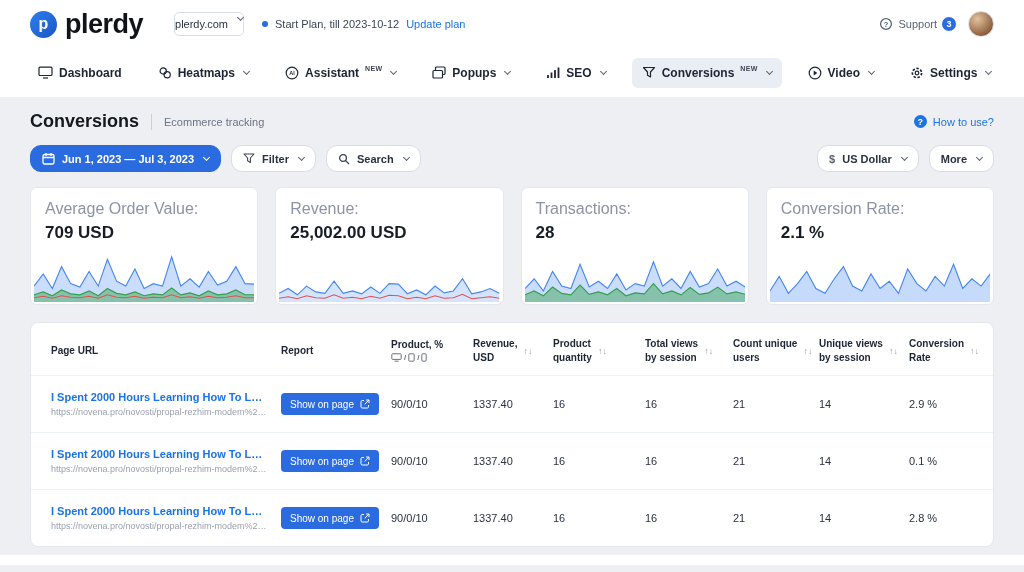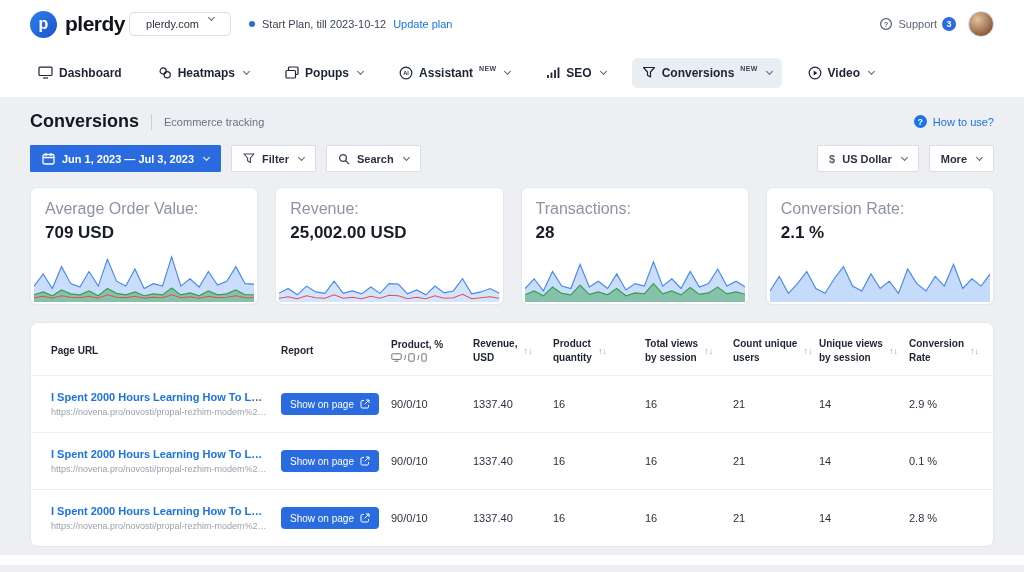--- a/index.html
+++ b/index.html
@@ -4,22 +4,22 @@
 <style>
   * { box-sizing: border-box; margin: 0; padding: 0; }
   html,body { width:1024px; height:572px; overflow:hidden; }
   body { font-family:"Liberation Sans", sans-serif; background:#edeff3; color:#1d2433; }
 
   
   .topbar { height:48px; background:#fff; display:flex; align-items:center; padding:0 30px; }
   .logo { display:flex; align-items:center; gap:8px; cursor:pointer; }
   .logo-mark { width:27px; height:27px; border-radius:50%; background:linear-gradient(135deg,#2f7ff0,#1b55c4);
                color:#fff; display:flex; align-items:center; justify-content:center; font-weight:bold; font-size:16px; }
-  .logo-text { font-size:21px; font-weight:800; color:#101419; letter-spacing:-0.5px; }
-  .domain-btn { margin-left:4px; border:1px solid #d9dee6; border-radius:5px; padding:5px 16px; font-size:11px;
+  .logo-text { font-size:27px; font-weight:800; color:#101419; letter-spacing:-0.5px; }
+  .domain-btn { margin-left:31px; border:1px solid #d9dee6; border-radius:5px; padding:5px 0; font-size:11px;
                 background:#fff; display:flex; align-items:flex-start; gap:7px; color:#2a3140; cursor:pointer; }
   .plan { margin-left:18px; font-size:11px; color:#3c4454; display:flex; align-items:center; gap:7px; }
   .plan-dot { width:6px; height:6px; border-radius:50%; background:#2a6be0; }
   .update-link { color:#1a73e8; cursor:pointer; text-decoration:none; }
   .top-right { margin-left:auto; display:flex; align-items:center; gap:12px; }
   .support { font-size:11px; color:#5b6472; display:flex; align-items:center; gap:5px; cursor:pointer; }
   .support-badge { background:#2a6be0; color:#fff; border-radius:50%; width:14px; height:14px; font-size:9px;
                    display:flex; align-items:center; justify-content:center; font-weight:700; }
   .avatar { width:26px; height:26px; border-radius:50%; border:1px solid #d9dee6; cursor:pointer;
             background:radial-gradient(circle at 35% 30%, #e3c29d, #8a5a3b 75%); }
@@ -40,21 +40,21 @@
   .page-head { display:flex; align-items:center; }
   .page-title { font-size:18px; font-weight:800; color:#14181f; }
   .vsep { width:1px; height:16px; background:#c9ced8; margin:0 12px; }
   .subtitle { font-size:11px; color:#6a7383; }
   .help { margin-left:auto; display:flex; gap:6px; align-items:center; color:#1a73e8; font-size:11px; cursor:pointer; }
   .help-q { width:13px; height:13px; border-radius:50%; background:#1a73e8; color:#fff; font-size:9px;
             display:flex; align-items:center; justify-content:center; font-weight:700; }
 
   .filter-row { display:flex; gap:10px; margin-top:13px; align-items:center; }
   .btn { height:27px; display:inline-flex; align-items:center; gap:7px; padding:0 11px; border:1px solid #d9dee6;
-         border-radius:1px; background:#fff; font-size:11px; color:#2a3140; font-weight:600; cursor:pointer; }
+         border-radius:11px; background:#fff; font-size:11px; color:#2a3140; font-weight:600; cursor:pointer; }
   .btn-primary { background:#2a6be0; border-color:#2a6be0; color:#fff; }
   .right-group { margin-left:auto; display:flex; gap:10px; }
   .dollar { font-size:11px; color:#5b6472; font-weight:700; }
 
   
   .metrics { display:grid; grid-template-columns:repeat(4,1fr); gap:17px; margin-top:15px; }
   .mcard { background:#fff; border:1px solid #e3e7ee; border-radius:7px; height:118px; position:relative;
            overflow:hidden; padding:12px 14px 0; }
   .mlabel { font-size:16px; color:#8b93a4; }
   .mvalue { font-size:17px; font-weight:800; color:#171c26; margin-top:5px; }
@@ -123,33 +123,33 @@
   <div class="nav-item">
     <svg width="14" height="14" viewBox="0 0 14 14">
       <circle cx="5.2" cy="5" r="3.1" fill="none" stroke="currentColor" stroke-width="1.2"></circle>
       <circle cx="9.2" cy="8.8" r="3.1" fill="none" stroke="currentColor" stroke-width="1.2"></circle>
     </svg>
     <span>Heatmaps</span>
     <span class="chev"></span>
   </div>
   <div class="nav-item">
     <svg width="14" height="14" viewBox="0 0 14 14">
+      <circle cx="7" cy="7" r="5.8" fill="none" stroke="currentColor" stroke-width="1.2"></circle>
+      <text x="7" y="9.2" font-size="5.5" text-anchor="middle" fill="currentColor" font-weight="bold">AI</text>
+    </svg>
+    <span>Assistant</span>
+    <span class="badge-new">NEW</span>
+    <span class="chev"></span>
+  </div>
+  <div class="nav-item">
+    <svg width="14" height="14" viewBox="0 0 14 14">
       <rect x="3.5" y="1" width="9.5" height="7.5" rx="1" fill="none" stroke="currentColor" stroke-width="1.2"></rect>
       <rect x="1" y="4.5" width="9.5" height="7.5" rx="1" fill="#fff" stroke="currentColor" stroke-width="1.2"></rect>
     </svg>
     <span>Popups</span>
-    <span class="chev"></span>
-  </div>
-  <div class="nav-item">
-    <svg width="14" height="14" viewBox="0 0 14 14">
-      <circle cx="7" cy="7" r="5.8" fill="none" stroke="currentColor" stroke-width="1.2"></circle>
-      <text x="7" y="9.2" font-size="5.5" text-anchor="middle" fill="currentColor" font-weight="bold">AI</text>
-    </svg>
-    <span>Assistant</span>
-    <span class="badge-new">NEW</span>
     <span class="chev"></span>
   </div>
   <div class="nav-item">
     <svg width="14" height="13" viewBox="0 0 14 13">
       <path d="M2 12V9M5.5 12V6.5M9 12V4M12.5 12V1.5" stroke="currentColor" stroke-width="1.8" fill="none"></path>
     </svg>
     <span>SEO</span>
     <span class="chev"></span>
   </div>
   <div class="nav-item active">
@@ -159,20 +159,28 @@
     <span>Conversions</span>
     <span class="badge-new">NEW</span>
     <span class="chev"></span>
   </div>
   <div class="nav-item">
     <svg width="14" height="14" viewBox="0 0 14 14">
       <circle cx="7" cy="7" r="5.8" fill="none" stroke="currentColor" stroke-width="1.2"></circle>
       <path d="M5.7 4.6l3.6 2.4-3.6 2.4z" fill="currentColor"></path>
     </svg>
     <span>Video</span>
+    <span class="chev"></span>
+  </div>
+  <div class="nav-item">
+    <svg width="14" height="14" viewBox="0 0 14 14">
+      <circle cx="7" cy="7" r="4.6" fill="none" stroke="currentColor" stroke-width="1.7" stroke-dasharray="2.4 1.7"></circle>
+      <circle cx="7" cy="7" r="1.8" fill="none" stroke="currentColor" stroke-width="1.2"></circle>
+    </svg>
+    <span>Settings</span>
     <span class="chev"></span>
   </div>
 </nav>
 
 <main class="content">
 
   <div class="page-head">
     <span class="page-title">Conversions</span>
     <span class="vsep"></span>
     <span class="subtitle">Ecommerce tracking</span>

